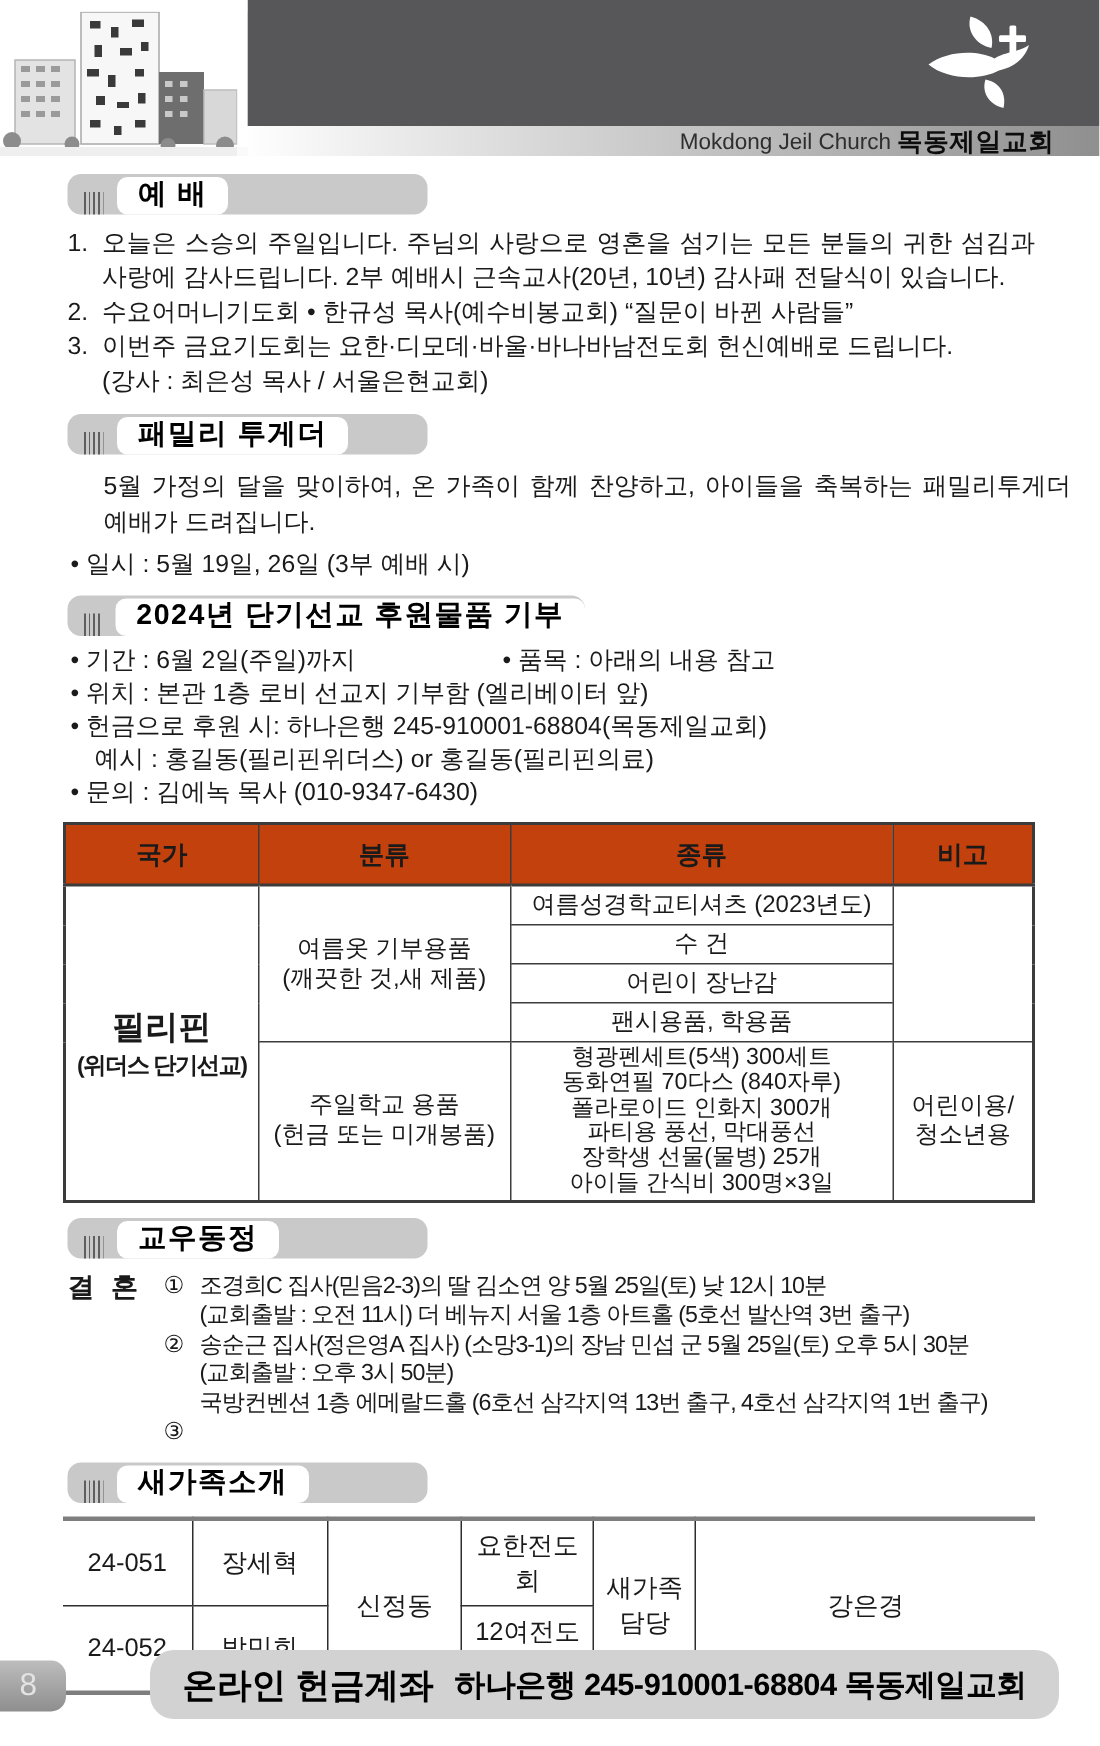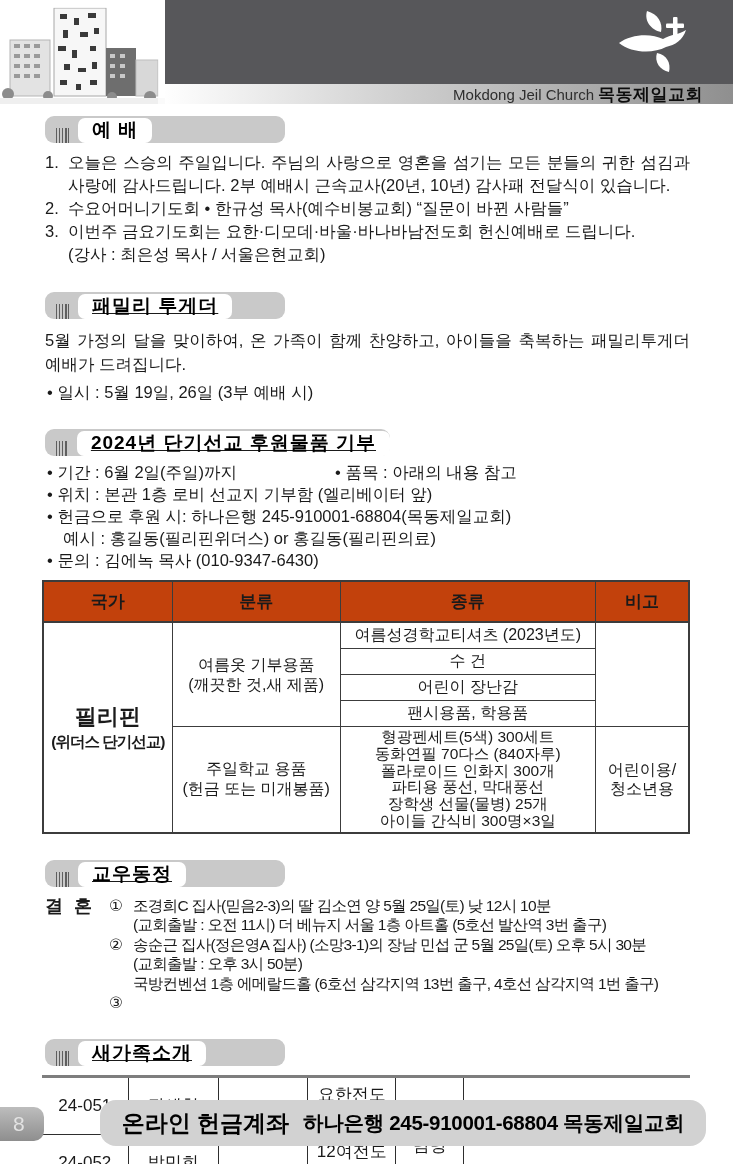--- a/index.html
+++ b/index.html
@@ -30,28 +30,28 @@
   }
   .pill .stripes {
     width:13px; height:15px; margin:0 9px 0 11px;
     background:repeating-linear-gradient(90deg,#5f5f5f 0px,#5f5f5f 1.2px,rgba(0,0,0,0) 1.2px,rgba(0,0,0,0) 3.1px);
   }
   .pill .label {
     background:#ffffff; border-radius:7px; padding:2px 14px 3px;
     font-weight:bold; font-size:19px; line-height:20px; color:#000; letter-spacing:1px; white-space:nowrap;
   }
   .w240 { width:240px; } .w345 { width:345px; }
-  .mt12 { margin-top:12px; } .mt10 { margin-top:26px;text-decoration:underline; }
+  .mt12 { margin-top:12px; } .mt10 { margin-top:10px; }
 
   
   .numlist { margin:8px 0 0 45px; width:645px; font-size:16.5px; line-height:23px; }
   .numitem { display:flex; }
   .numitem .marker { width:23px; flex:none; }
   .numitem .body { flex:1; text-align:justify; }
-  .para { margin:9px 0 0 45px; width:645px; font-size:16.5px; line-height:24px; text-align:justify; }
+  .para { margin:9px 0 0 69px; width:645px; font-size:16.5px; line-height:24px; text-align:justify; }
   .bullets { margin:5px 0 0 47px; width:643px; font-size:16.5px; line-height:22px; }
   .b-item { display:inline-block; }
   .b-item::before { content:"• "; }
   .b-row { display:flex; }
   .b-col1 { width:288px; }
   .sub-line { padding-left:16px; }
 
   
   .mtable { margin:9px 0 0 42px; width:648px; border-collapse:collapse; text-align:center; border:2.5px solid #3c3c3c; }
   .mtable th { background:#c2410c; border:1.5px solid #3c3c3c; border-bottom:2.5px solid #3c3c3c; font-size:17px; font-weight:bold; padding:8px 0; }

